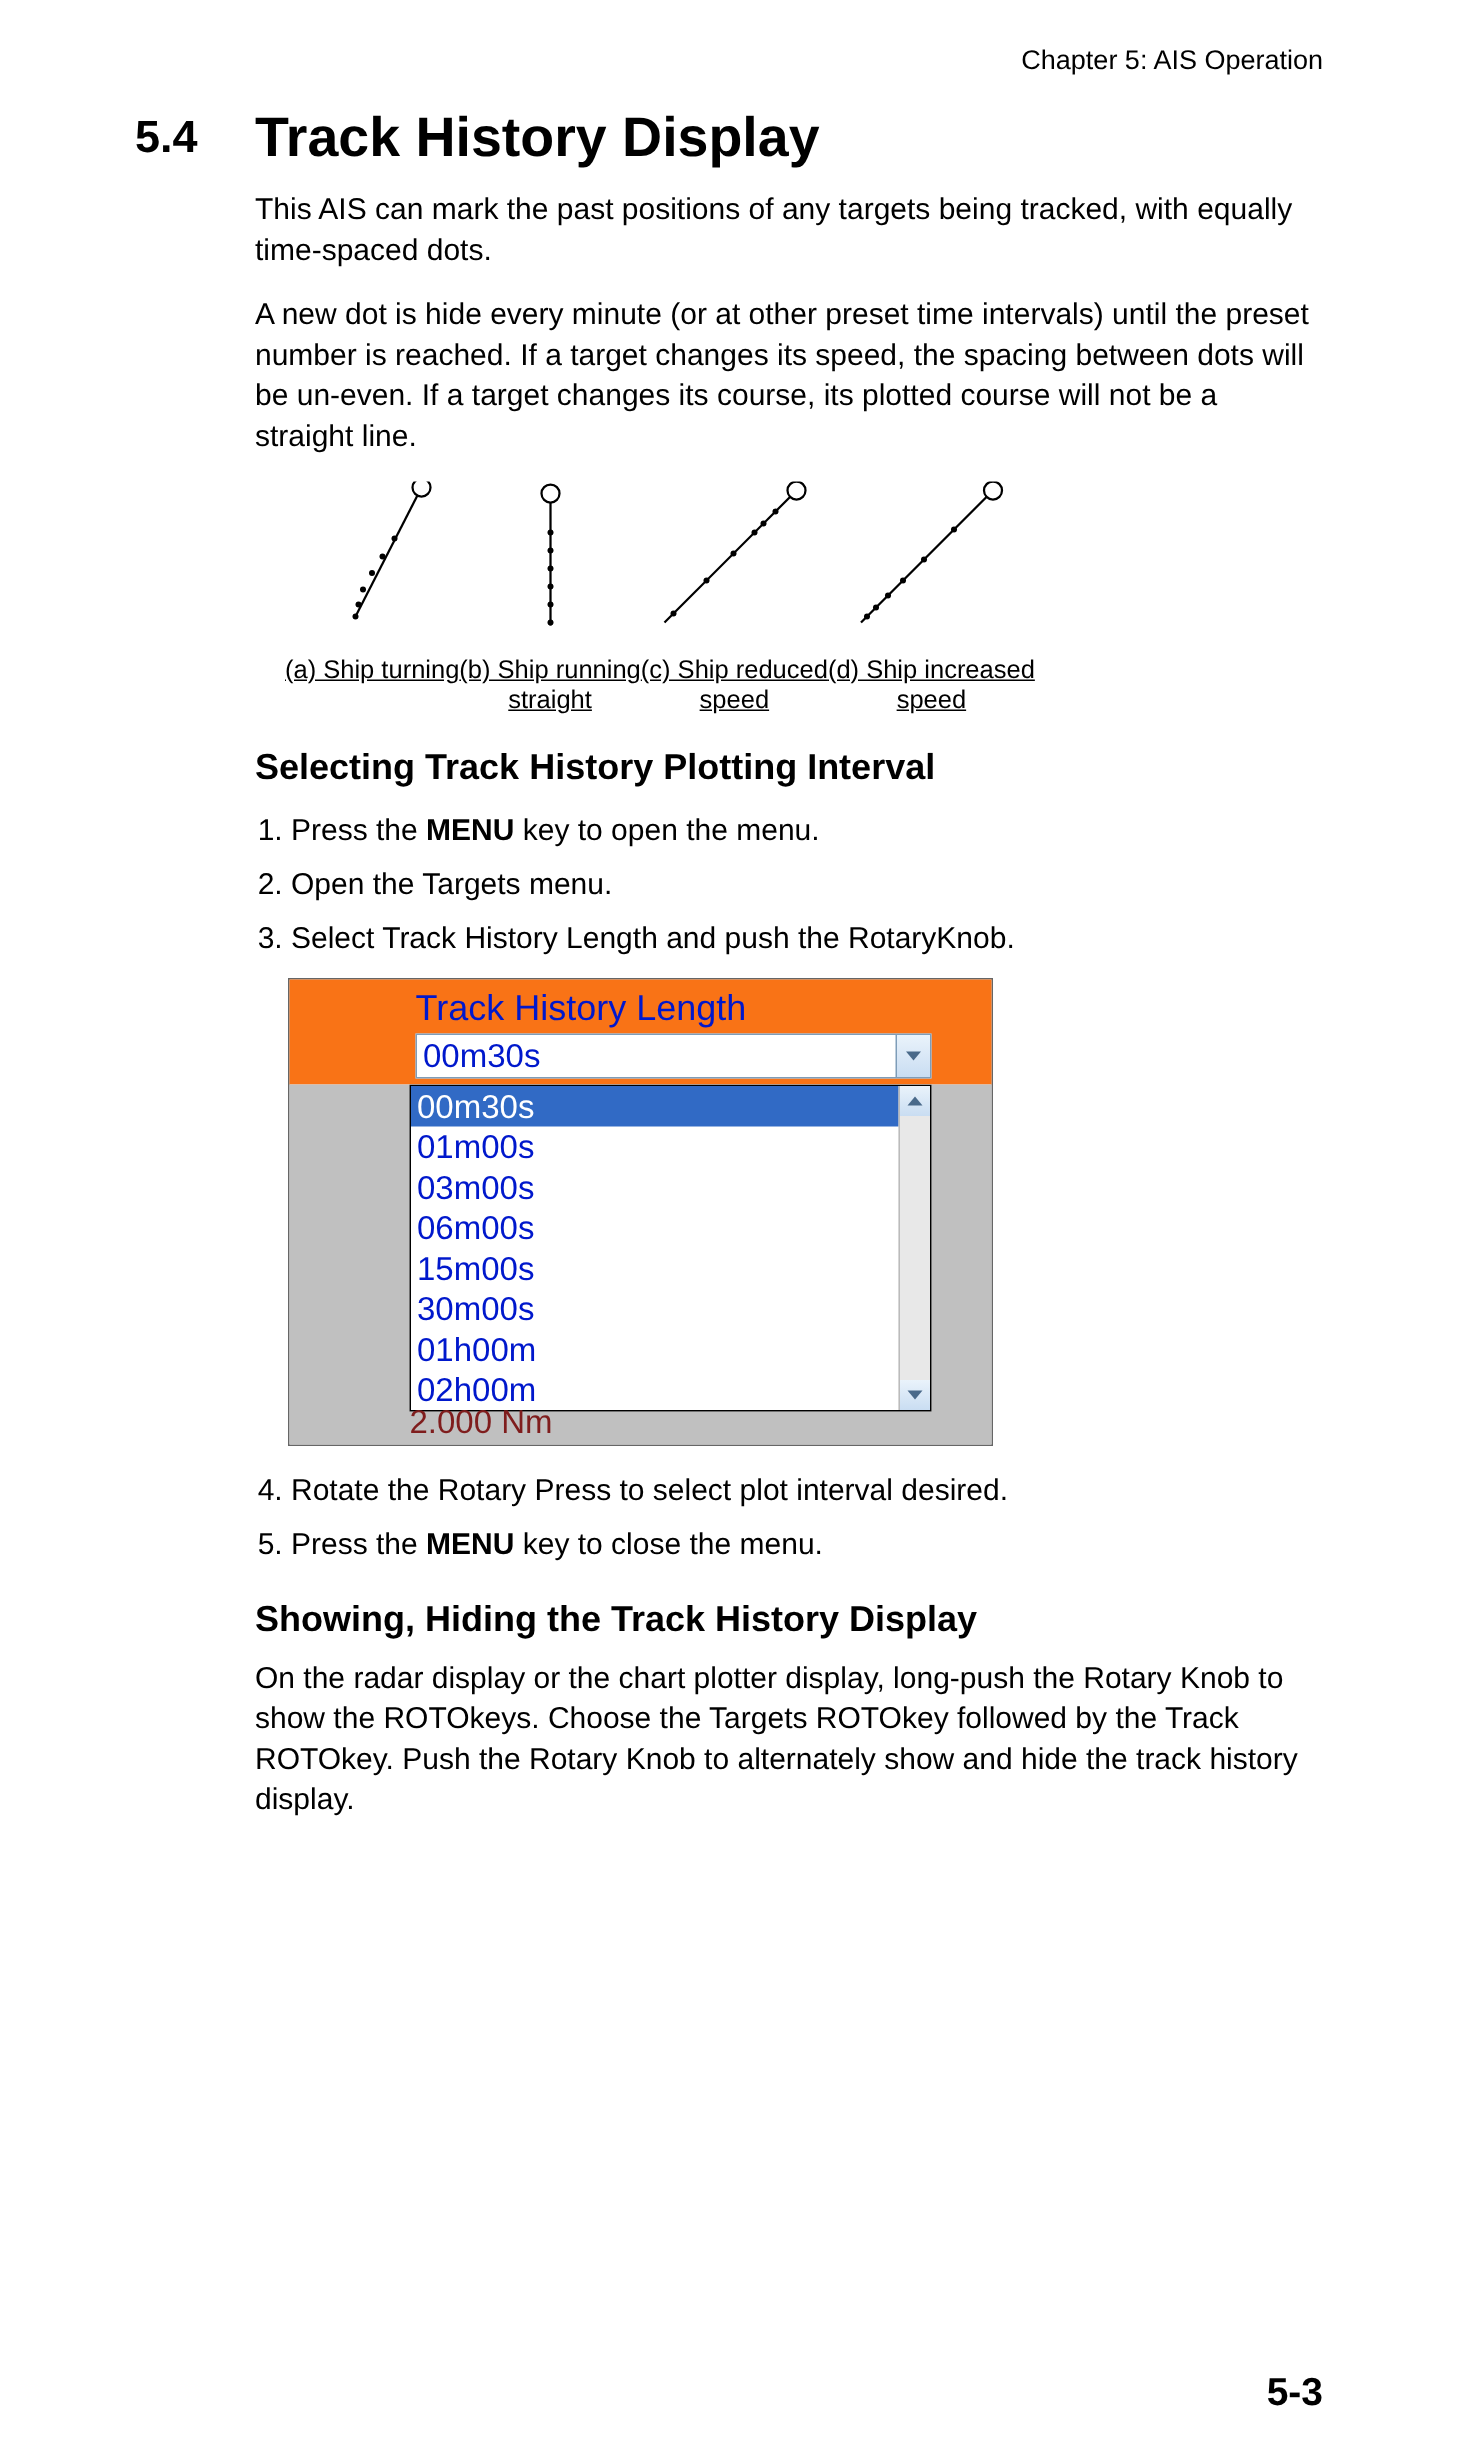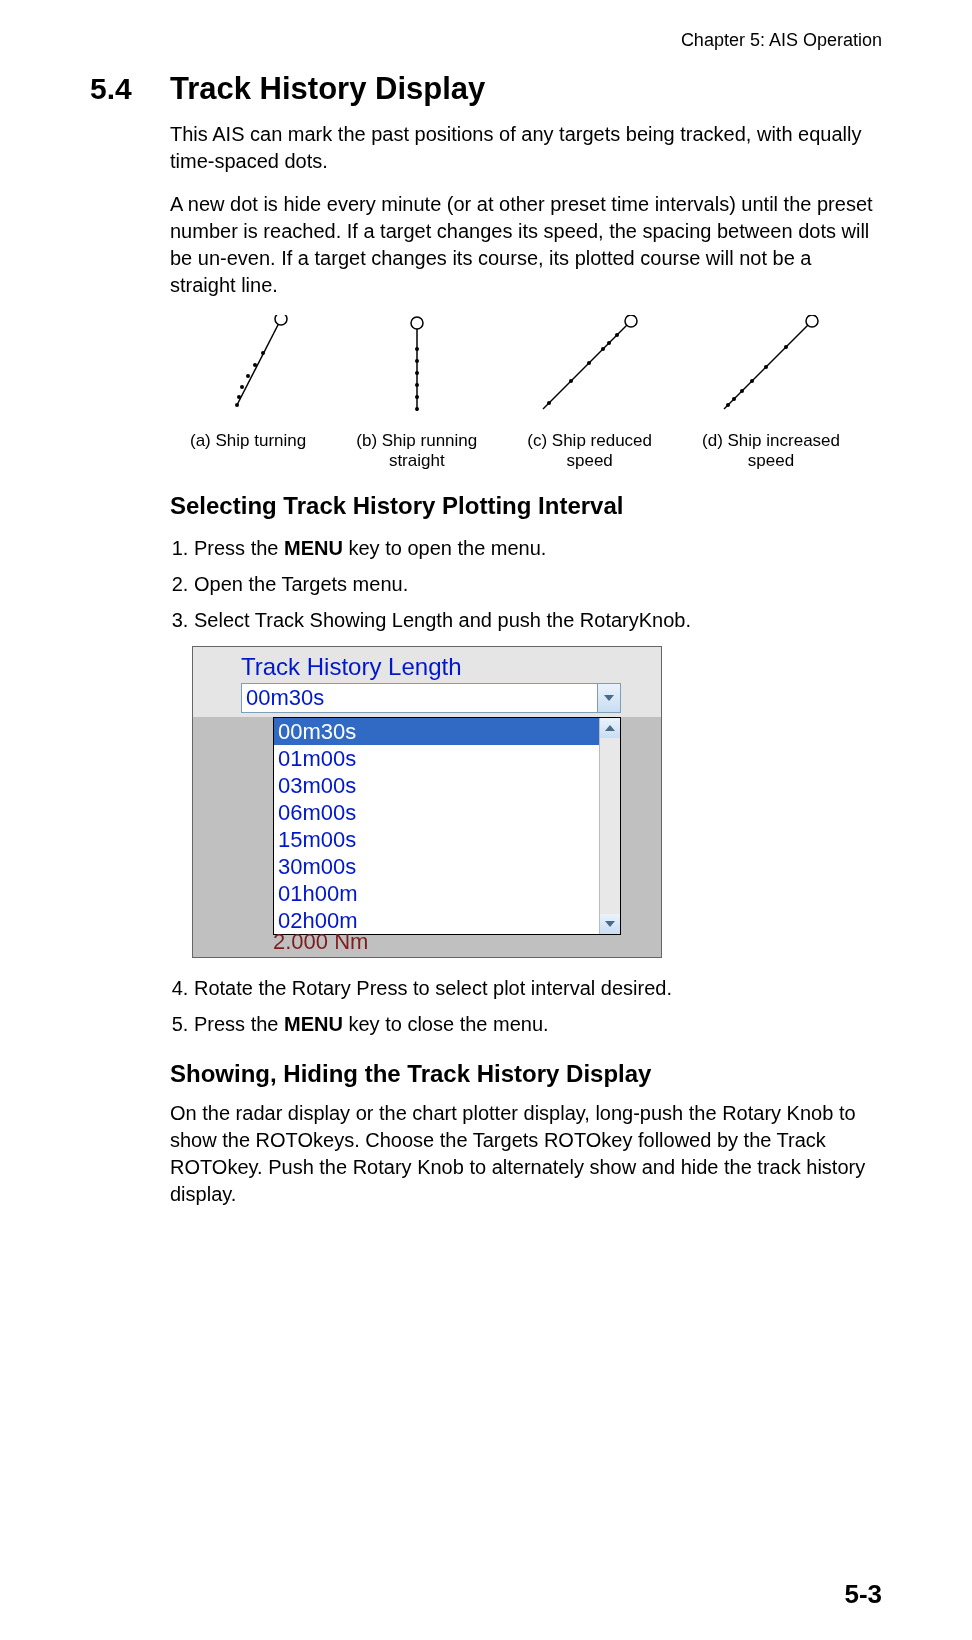--- a/index.html
+++ b/index.html
@@ -25,21 +25,21 @@
     display: flex;
     align-items: center;
     margin-bottom: 14px;
   }
   .section-num {
     font-size: 30px;
     font-weight: bold;
     width: 80px;
   }
   .section-title {
-    font-size: 31px;
+    font-size: 37px;
     font-weight: bold;
   }
   .body-block {
     margin-left: 80px;
   }
   .para {
     font-size: 20px;
     line-height: 1.35;
     margin-bottom: 16px;
   }
@@ -53,38 +53,38 @@
     line-height: 1.6;
     padding-left: 24px;
     margin: 0 0 10px 0;
   }
   ol.steps li { margin-bottom: 4px; }
   .bold { font-weight: bold; }
 
   
   .diagram-row {
     display: flex;
-    justify-content: space-between;
     margin: 8px 0 20px 20px;
     width: 650px;
+    text-decoration: underline;
   }
   .diag-item { text-align: center; font-size: 17px; line-height: 1.2; }
   .diag-item svg { display: block; margin: 0 auto 6px auto; }
 
   
   .widget {
     width: 470px;
     margin: 10px 0 14px 22px;
     border: 1px solid #666;
     box-sizing: border-box;
     position: relative;
   }
   .widget-header {
-    background: #e5e5e5;
-    padding: 6px 40px 4px 48px;
+    background: #f97316;
+    padding: 6px 40px 4px 84px;
   }
   .widget-title {
     color: #0018cc;
     font-size: 24px;
     font-family: "Segoe UI", Tahoma, sans-serif;
     margin-bottom: 2px;
   }
   .widget-select {
     background: #fff;
     border: 1px solid #7e9db9;
@@ -242,21 +242,21 @@
         </svg>
         <div>(d) Ship increased</div>
         <div>speed</div>
       </div>
     </div>
 
     <div class="subheading">Selecting Track History Plotting Interval</div>
     <ol class="steps">
       <li><span>Press the </span><span class="bold">MENU</span><span> key to open the menu.</span></li>
       <li>Open the Targets menu.</li>
-      <li>Select Track Showing Length and push the RotaryKnob.</li>
+      <li>Select Track History Length and push the RotaryKnob.</li>
     </ol>
 
     <div class="widget">
       <div class="widget-header">
         <div class="widget-title">Track History Length</div>
         <div class="widget-select">
           <span>00m30s</span>
           <span class="arrow-btn"></span>
         </div>
       </div>

